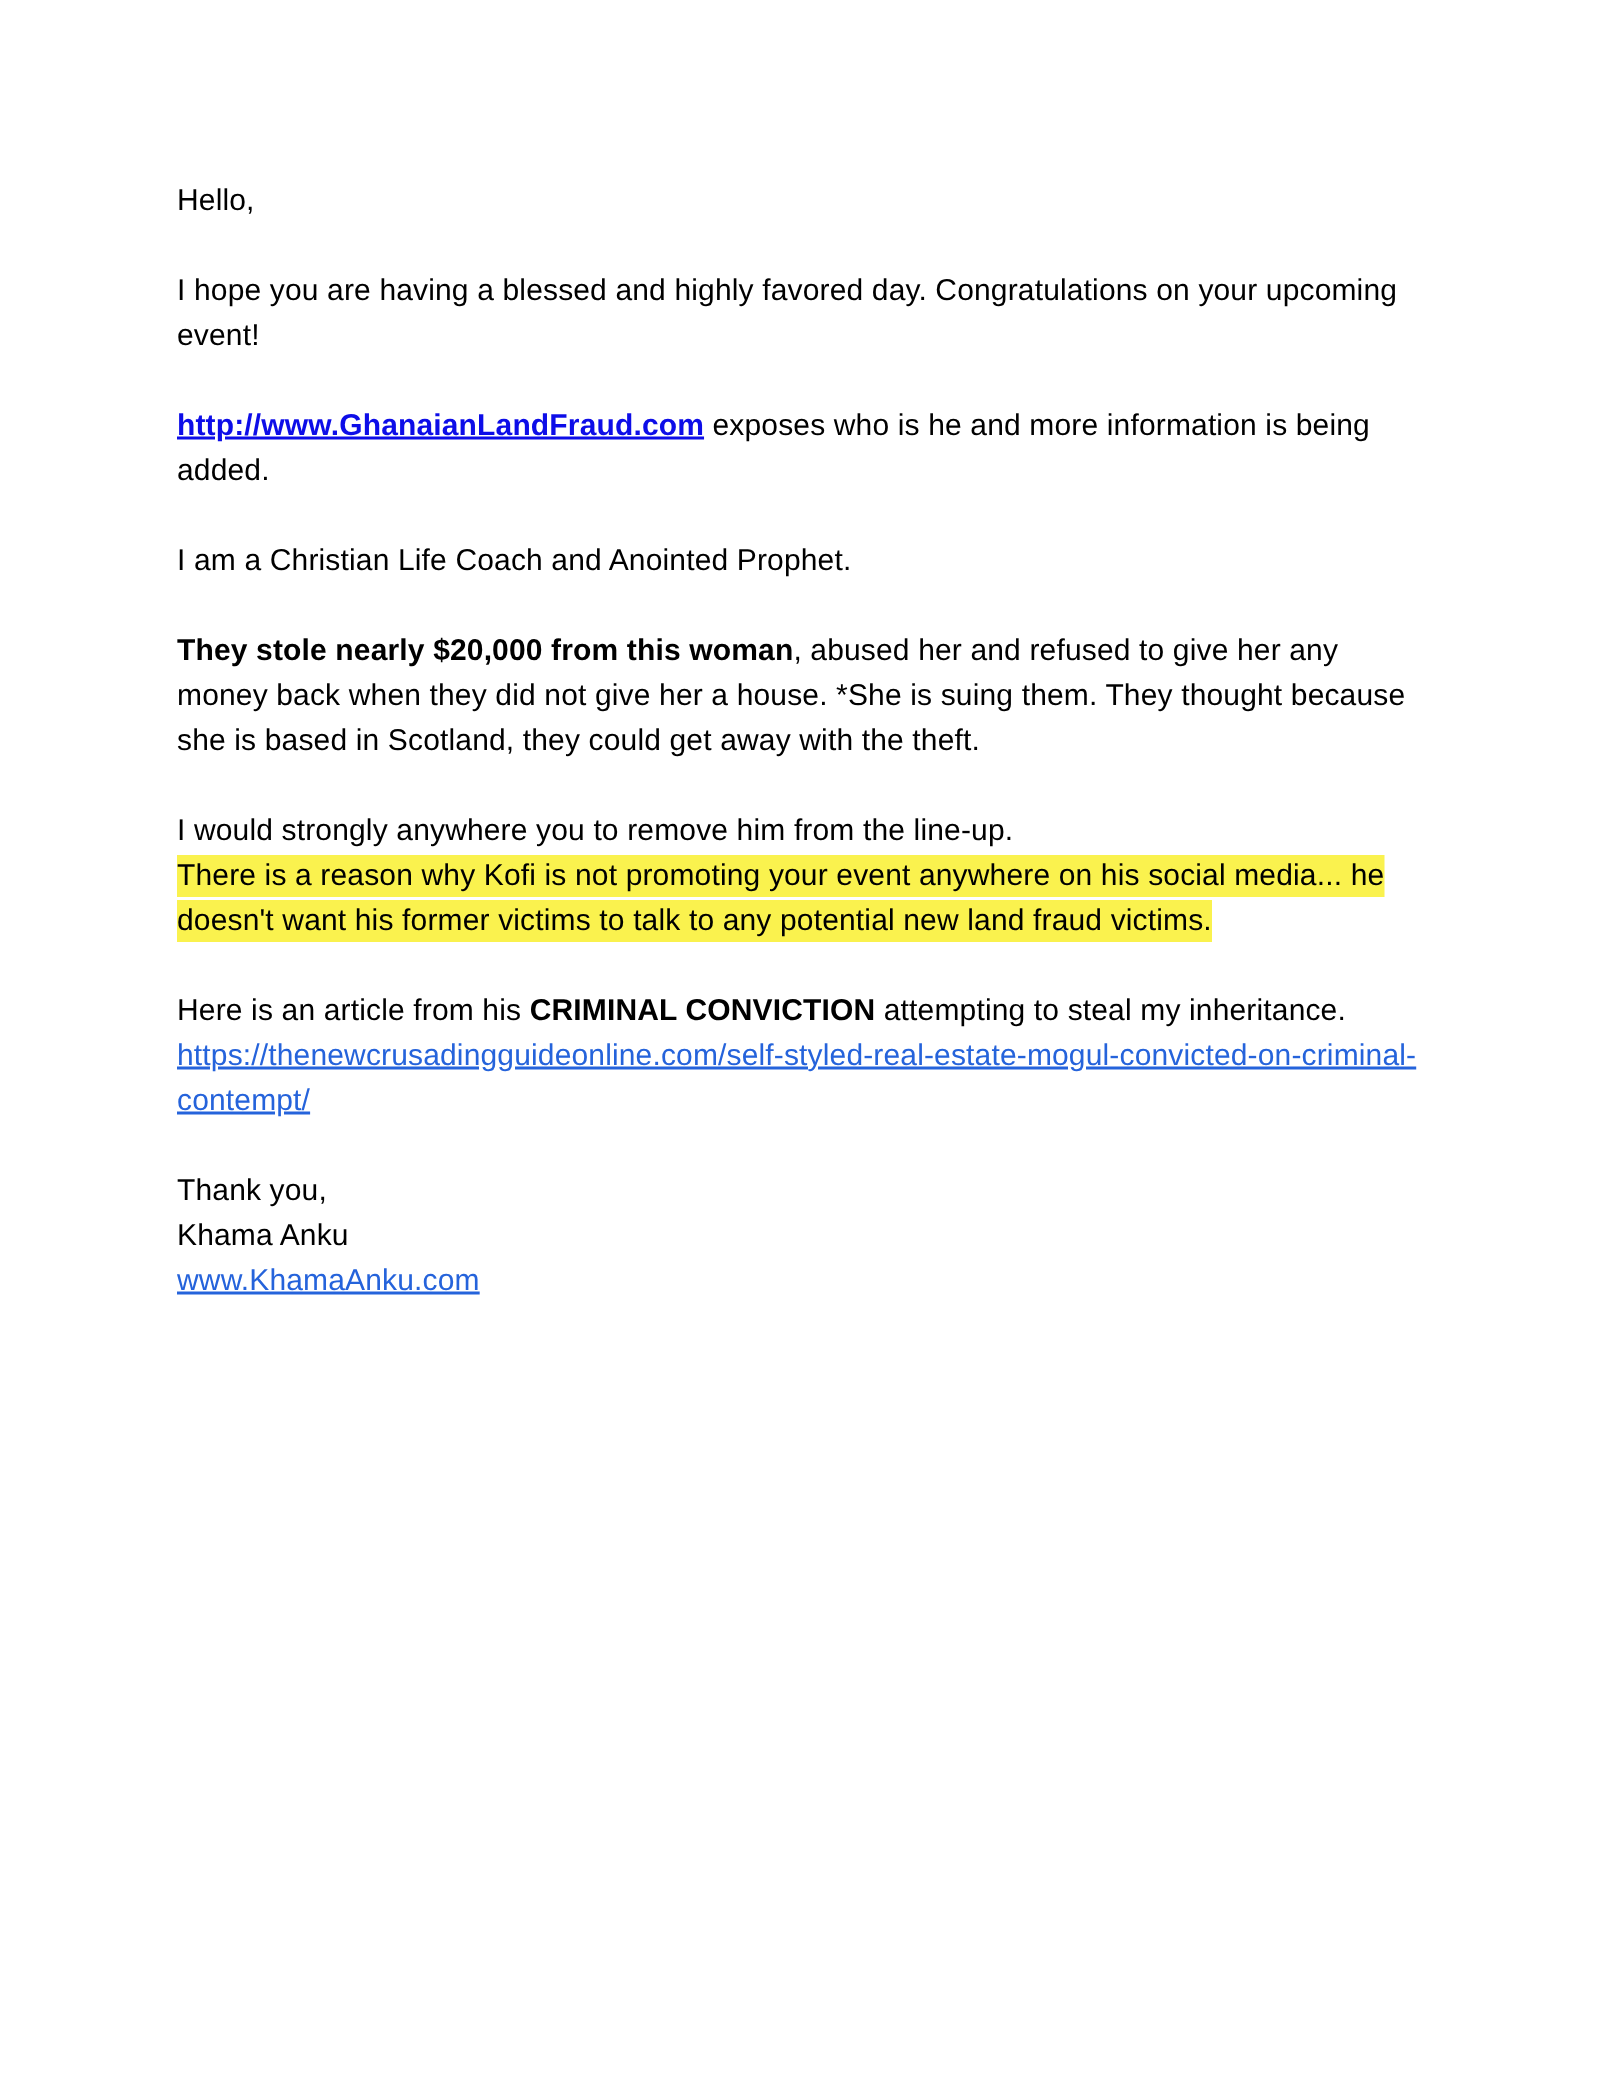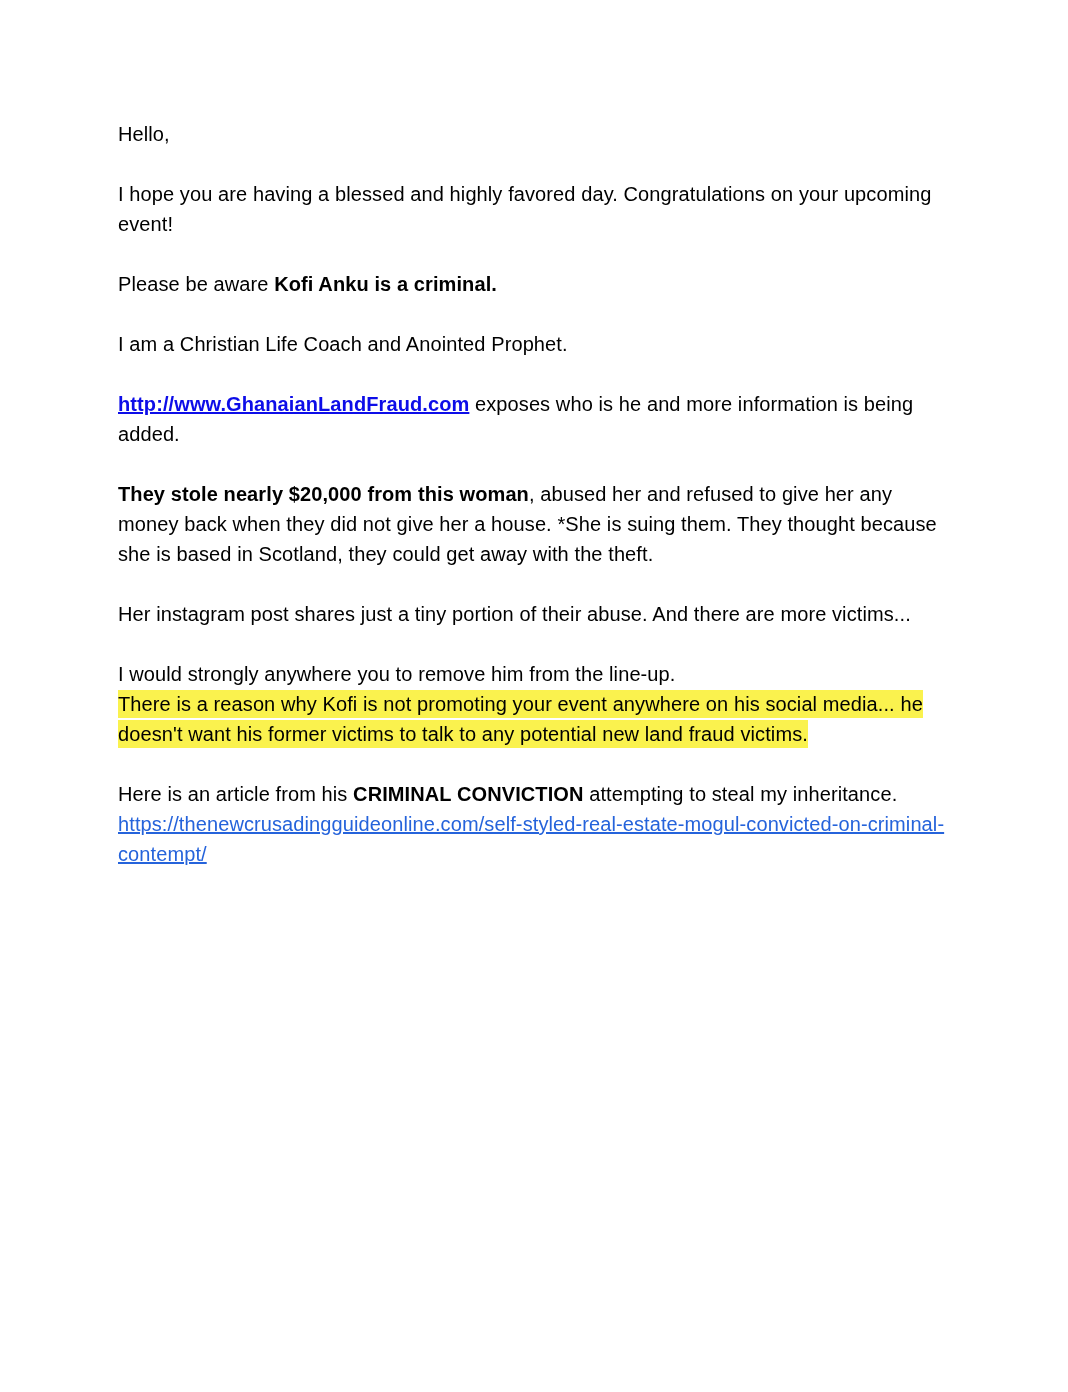--- a/index.html
+++ b/index.html
@@ -52,21 +52,20 @@
     margin-top: 20px;
   }
 </style>
 </head>
 <body style="color: rgb(0, 0, 0); background: rgb(255, 255, 255);">
 
 <div class="page">
   <div class="email-body">
       <p><span>Hello,</span></p>
       <p><span>I hope you are having a blessed and highly favored day. Congratulations on your upcoming event!</span></p>
-      <p><span>Please be aware </span><span class="bold">Kofi Anku is a criminal.</span></p>
+      <p><a class="hyperlink link-deep" href="#">http://www.GhanaianLandFraud.com</a><span> exposes who is he and more information is being added.</span></p>
       <p><span>I am a Christian Life Coach and Anointed Prophet.</span></p>
-      <p><a class="hyperlink link-deep" href="#">http://www.GhanaianLandFraud.com</a><span> exposes who is he and more information is being added.</span></p>
       <p><span class="bold">They stole nearly $20,000 from this woman</span><span>, abused her and refused to give her any money back when they did not give her a house. *She is suing them. They thought because she is based in Scotland, they could get away with the theft.</span></p>
-      <p><span>Her instagram post shares just a tiny portion of their abuse. And there are more victims...</span></p>
       <p><span>I would strongly anywhere you to remove him from the line-up.</span><br><span class="highlight">There is a reason why Kofi is not promoting your event anywhere on his social media... he doesn't want his former victims to talk to any potential new land fraud victims.</span></p>
       <p><span>Here is an article from his </span><span class="bold">CRIMINAL CONVICTION</span><span> attempting to steal my inheritance.</span><br><a class="hyperlink" href="#">https://thenewcrusadingguideonline.com/self-styled-real-estate-mogul-convicted-on-criminal-contempt/</a></p>
+      <p><span>Thank you,</span><br><span>Khama Anku</span><br><a class="hyperlink" href="#">www.KhamaAnku.com</a></p>
     </div>
 </div>
 
 </body></html>

